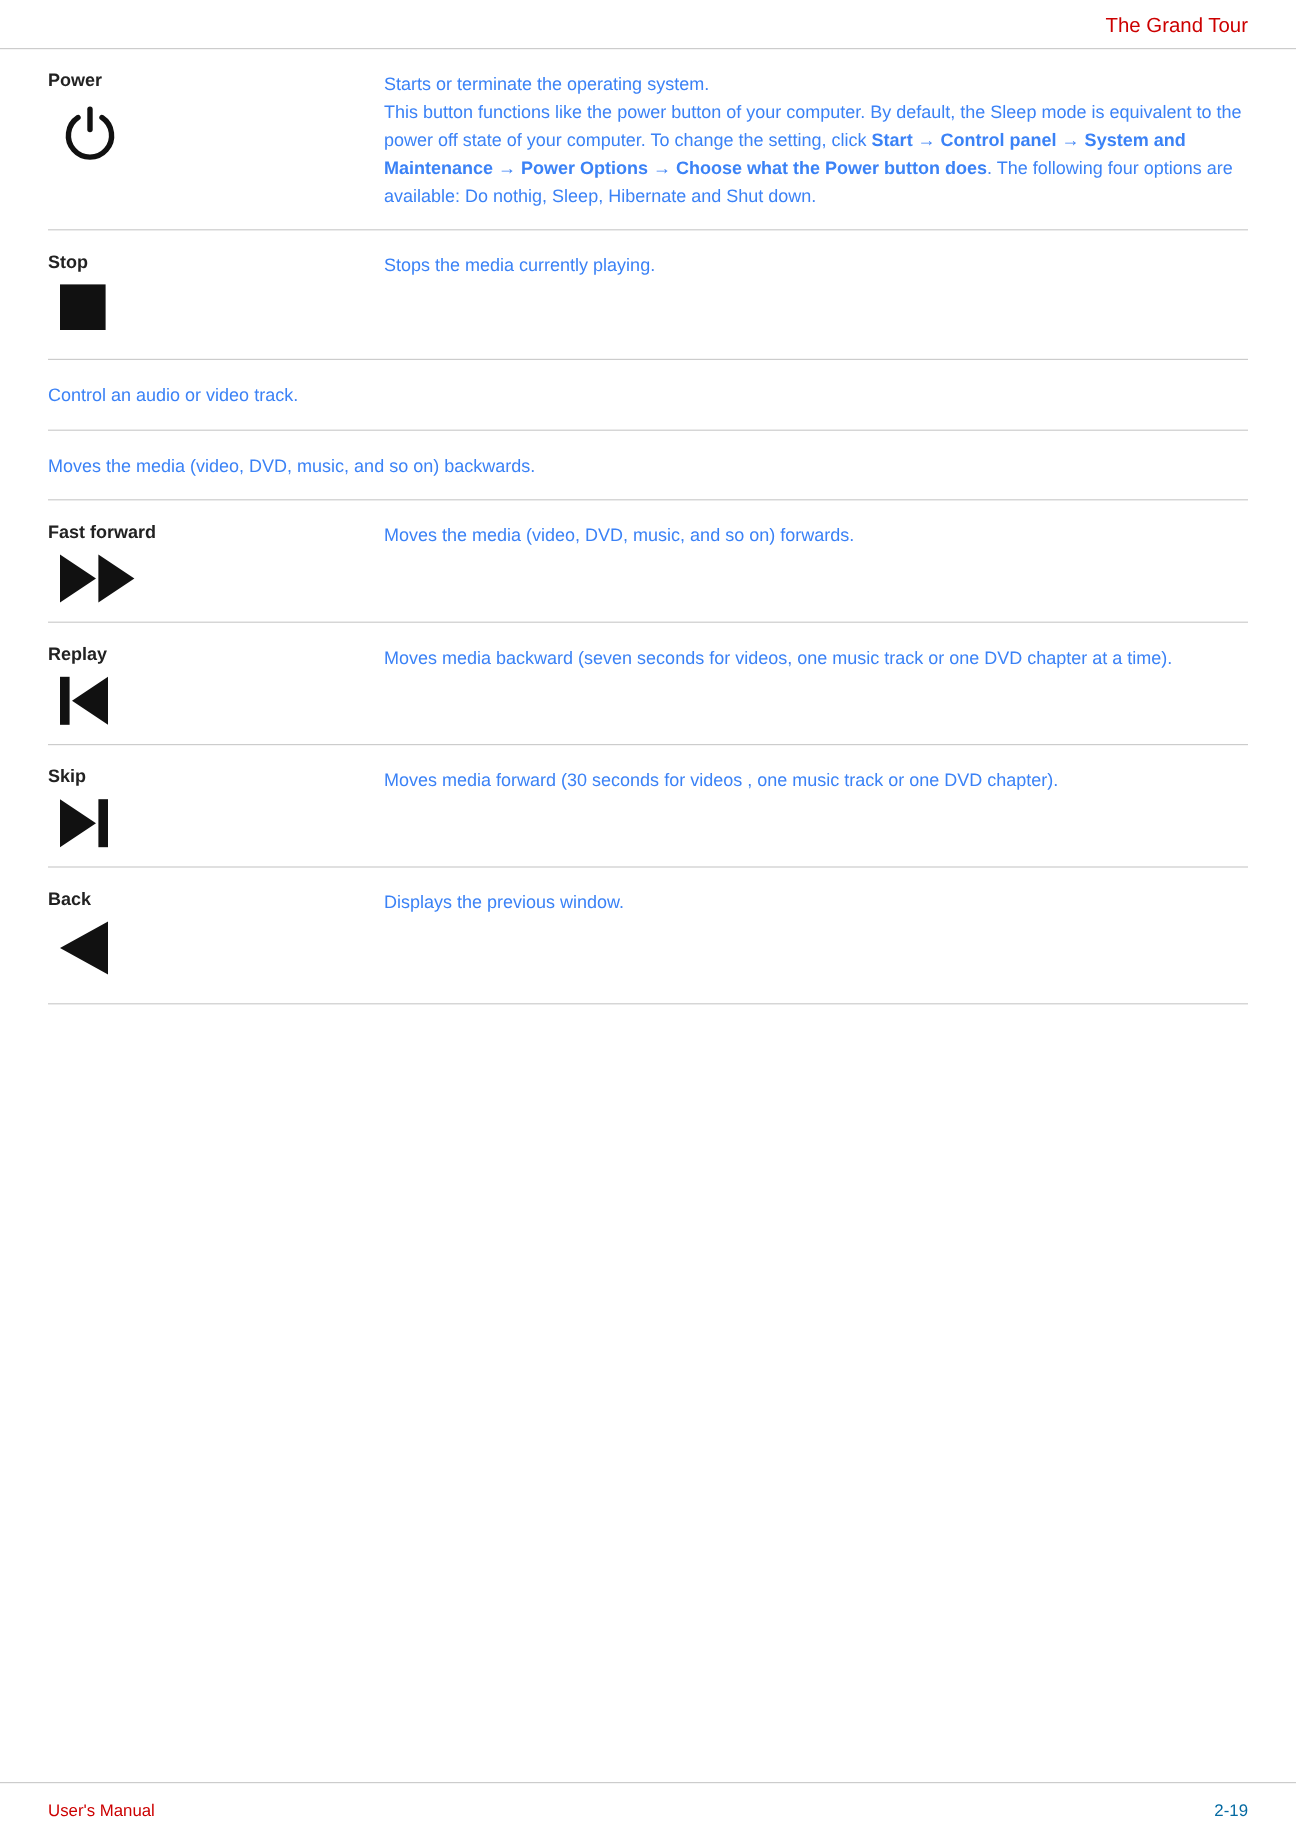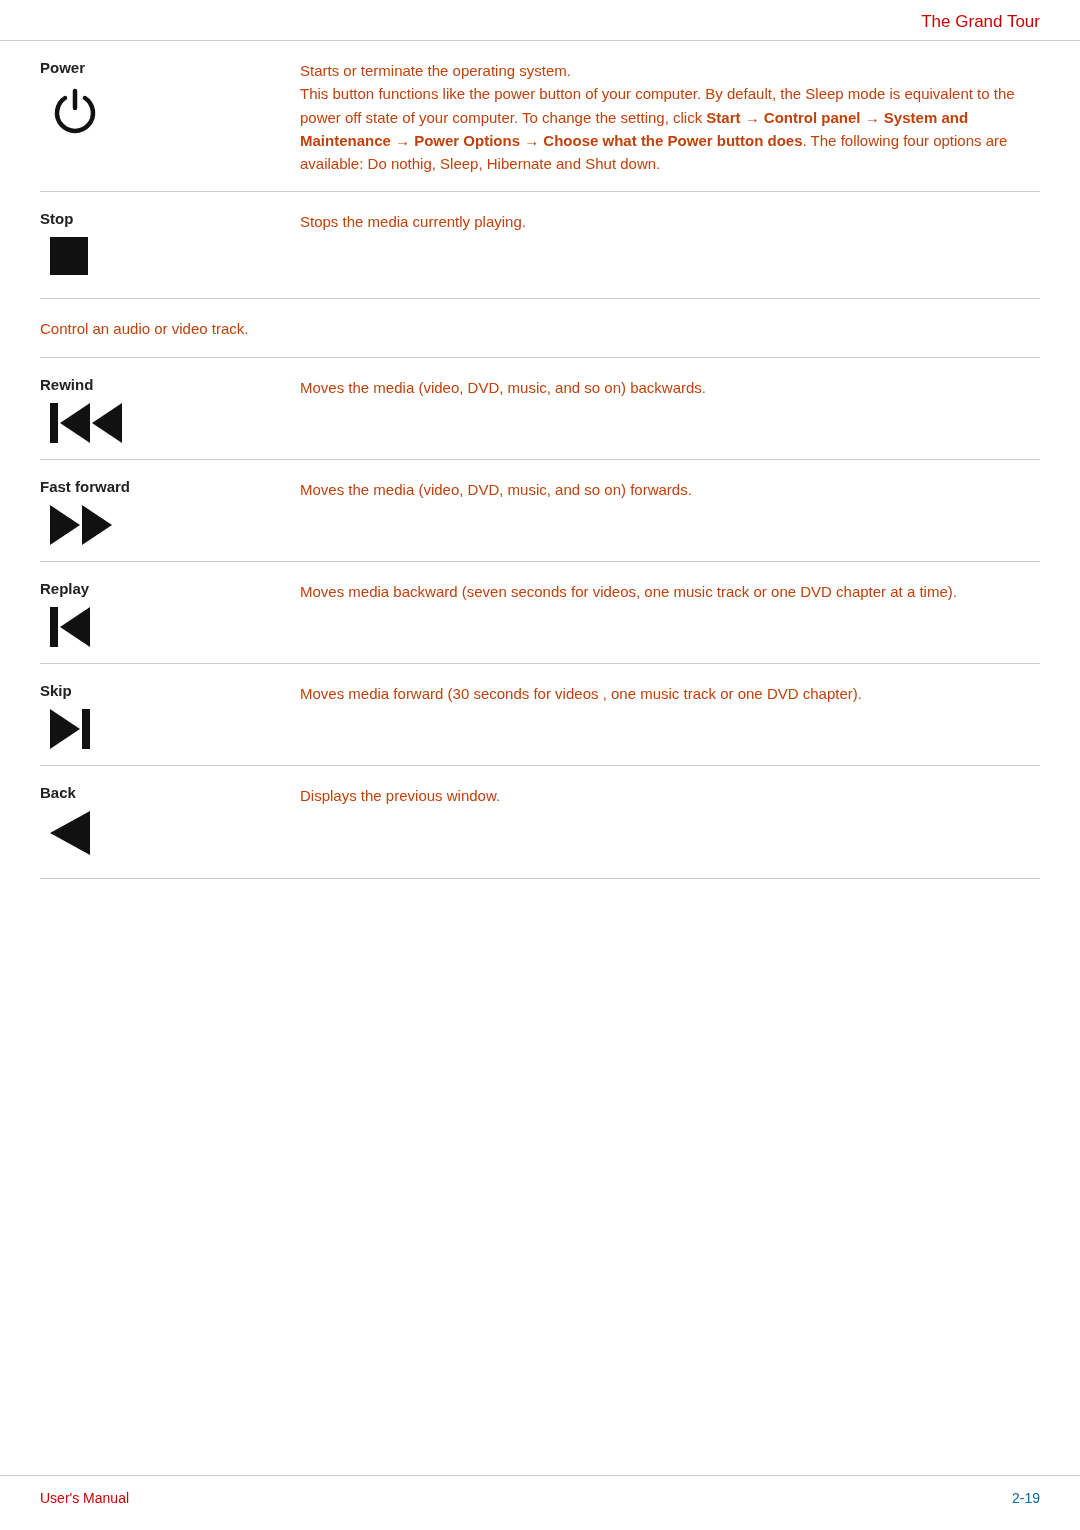--- a/index.html
+++ b/index.html
@@ -32,20 +32,21 @@
       padding: 0 40px;
     }
 
     
     .row {
       display: flex;
       flex-direction: row;
       border-bottom: 1px solid #ccc;
       padding: 18px 0 16px 0;
       align-items: flex-start;
+      gap: 20px;
     }
 
     .left-col {
       width: 260px;
       min-width: 260px;
       display: flex;
       flex-direction: column;
       align-items: flex-start;
       padding-right: 20px;
     }
@@ -60,34 +61,34 @@
       font-size: 44px;
       line-height: 1;
       color: #111;
       padding-left: 10px;
     }
 
     .right-col {
       flex: 1;
       font-size: 15px;
       line-height: 1.55;
-      color: #c2410c;
+      color: #3b82f6;
       padding-top: 0;
     }
 
     
     .bottom-bar {
       position: absolute;
       bottom: 0;
       left: 0;
       right: 0;
       display: flex;
       justify-content: space-between;
       align-items: flex-start;
-      padding: 14px 40px 24px 40px;
+      padding: 14px 40px 14px 40px;
       border-top: 1.5px solid #ccc;
     }
     .bottom-left {
       color: #cc0000;
       font-size: 14px;
     }
     .bottom-right {
       color: #0369a1;
       font-size: 14px;
     }
@@ -243,30 +244,20 @@
     </div>
     <div class="right-col">Stops the media currently playing.</div>
   </div>
 
   <div class="row">
     <div class="right-col">Control an audio or video track.</div>
   </div>
 
 
   <div class="row">
-    <div class="left-col">
-      <span class="button-label">Rewind</span>
-      <div class="icon-area">
-        <span class="icon-rewind">
-          <span class="icon-rewind-bar"></span>
-          <span class="icon-rewind-tri"></span>
-          <span class="icon-rewind-tri"></span>
-        </span>
-      </div>
-    </div>
     <div class="right-col">Moves the media (video, DVD, music, and so on) backwards.</div>
   </div>
 
   <div class="row">
     <div class="left-col">
       <span class="button-label">Fast forward</span>
       <div class="icon-area">
         <span class="icon-ff">
           <span class="icon-ff-tri"></span>
           <span class="icon-ff-tri"></span>

